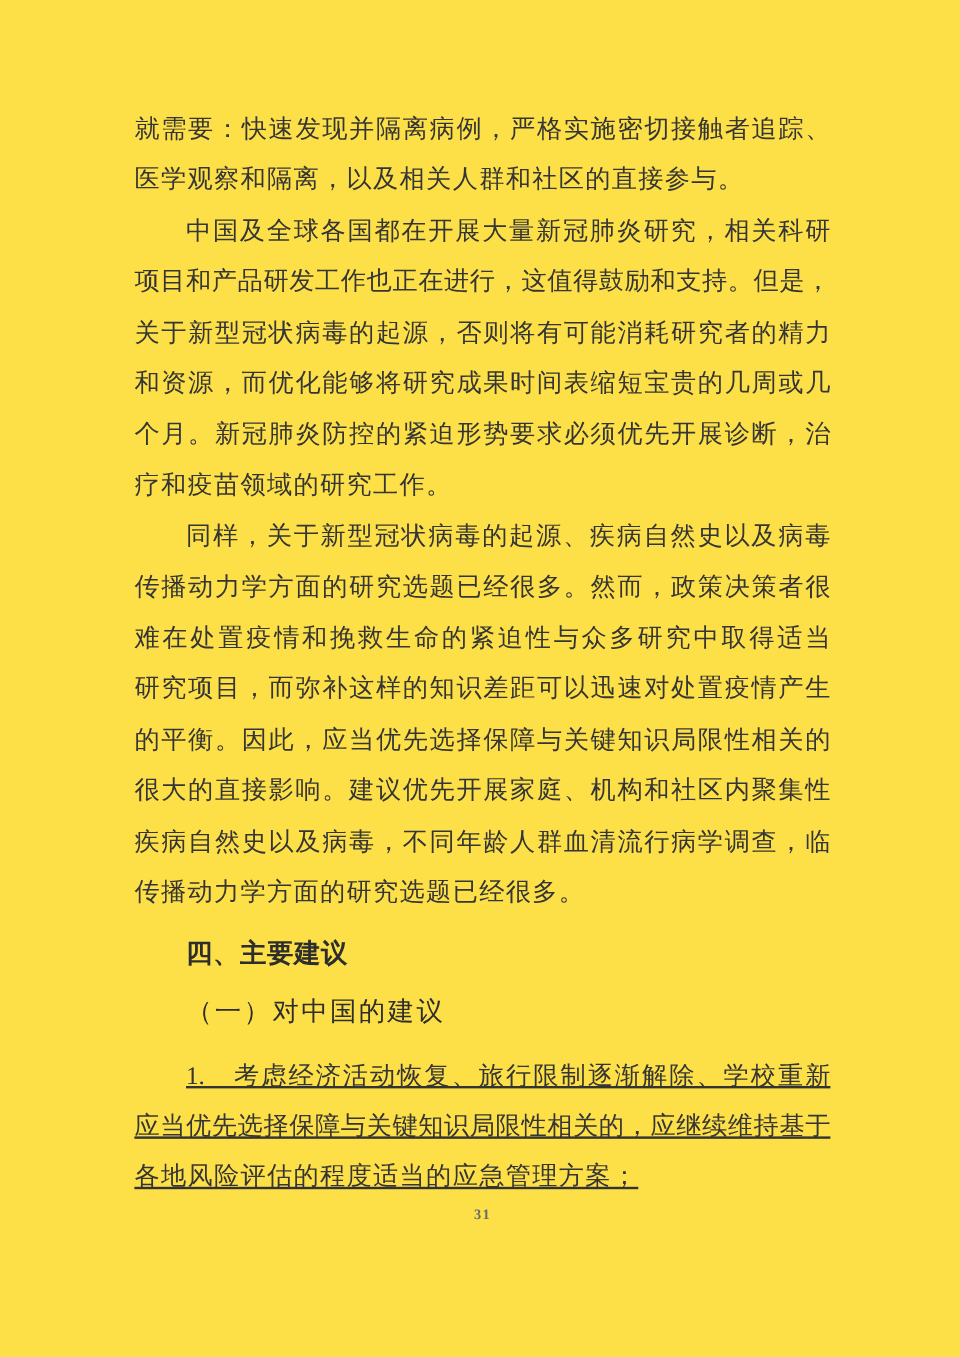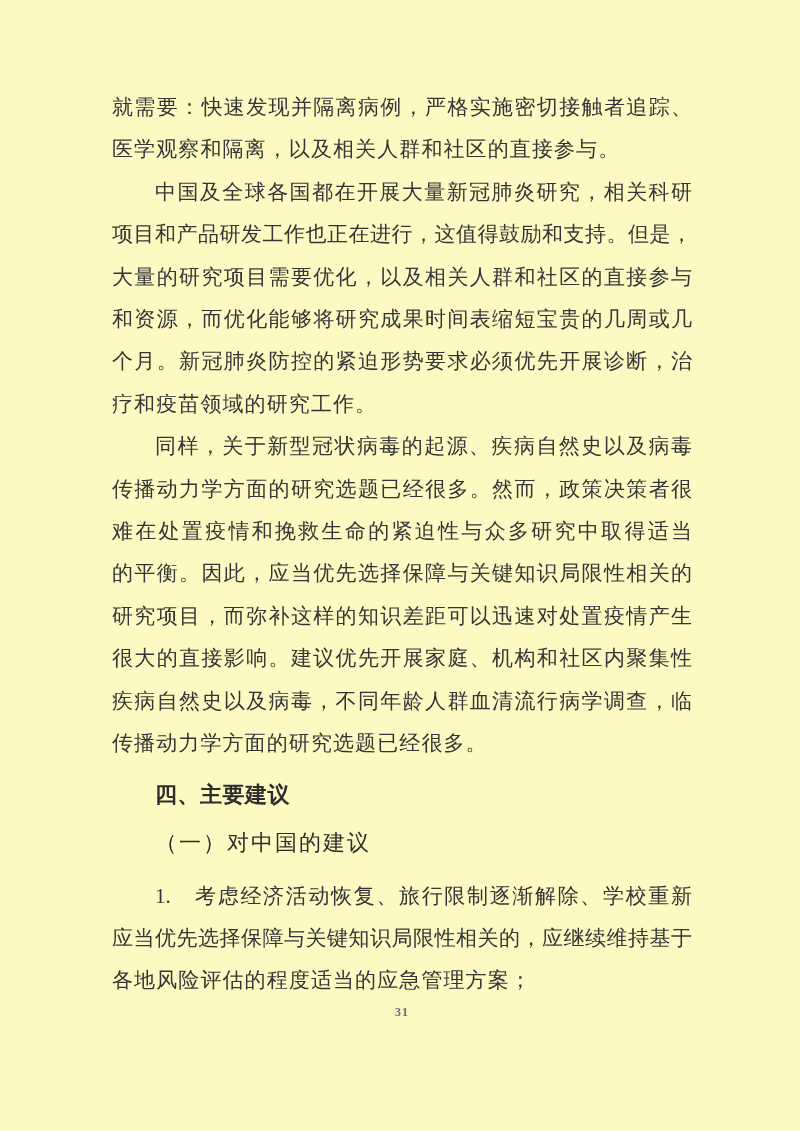--- a/index.html
+++ b/index.html
@@ -5,21 +5,21 @@
   html, body {
     margin: 0;
     padding: 0;
     background: #ffffff;
   }
   .page {
     position: relative;
     width: 800px;
     height: 1131px;
     margin: 0 auto;
-    background: #fef9c3;
+    background: #fde047;
     box-sizing: border-box;
     padding: 86px 108px 0 112px;
     font-family: "Liberation Serif", "DejaVu Serif", serif;
     color: #333333;
     overflow: hidden;
   }
   .body-text {
     width: 580px;
   }
   .para {
@@ -57,20 +57,21 @@
     padding-left: 43px;
     font-family: "Liberation Serif", "DejaVu Serif", serif;
     font-weight: 400;
     font-size: 22px;
     line-height: 44px;
     color: #2d2d2d;
     letter-spacing: 2px;
   }
   .list-para {
     margin-top: 10px;
+    text-decoration: underline;
   }
   .page-number {
     margin-top: 2px;
     width: 580px;
     text-align: center;
     font-size: 12px;
     line-height: 16px;
     color: #6a6a6a;
     letter-spacing: 1px;
     font-weight: bold;
@@ -84,32 +85,32 @@
   <div class="body-text">
 
     <div class="para">
       <div class="line">就需要：快速发现并隔离病例，严格实施密切接触者追踪、</div>
       <div class="line end">医学观察和隔离，以及相关人群和社区的直接参与。</div>
     </div>
 
     <div class="para">
       <div class="line indent">中国及全球各国都在开展大量新冠肺炎研究，相关科研</div>
       <div class="line">项目和产品研发工作也正在进行，这值得鼓励和支持。但是，</div>
-      <div class="line">大量的研究项目需要优化，以及相关人群和社区的直接参与</div>
+      <div class="line">关于新型冠状病毒的起源，否则将有可能消耗研究者的精力</div>
       <div class="line">和资源，而优化能够将研究成果时间表缩短宝贵的几周或几</div>
       <div class="line">个月。新冠肺炎防控的紧迫形势要求必须优先开展诊断，治</div>
       <div class="line end">疗和疫苗领域的研究工作。</div>
     </div>
 
     <div class="para">
       <div class="line indent">同样，关于新型冠状病毒的起源、疾病自然史以及病毒</div>
       <div class="line">传播动力学方面的研究选题已经很多。然而，政策决策者很</div>
       <div class="line">难在处置疫情和挽救生命的紧迫性与众多研究中取得适当</div>
+      <div class="line">研究项目，而弥补这样的知识差距可以迅速对处置疫情产生</div>
       <div class="line">的平衡。因此，应当优先选择保障与关键知识局限性相关的</div>
-      <div class="line">研究项目，而弥补这样的知识差距可以迅速对处置疫情产生</div>
       <div class="line">很大的直接影响。建议优先开展家庭、机构和社区内聚集性</div>
       <div class="line">疾病自然史以及病毒，不同年龄人群血清流行病学调查，临</div>
       <div class="line end">传播动力学方面的研究选题已经很多。</div>
     </div>
 
     <h2 class="section-heading">四、主要建议</h2>
 
     <h3 class="subsection-heading">（一）对中国的建议</h3>
 
     <div class="para list-para">

